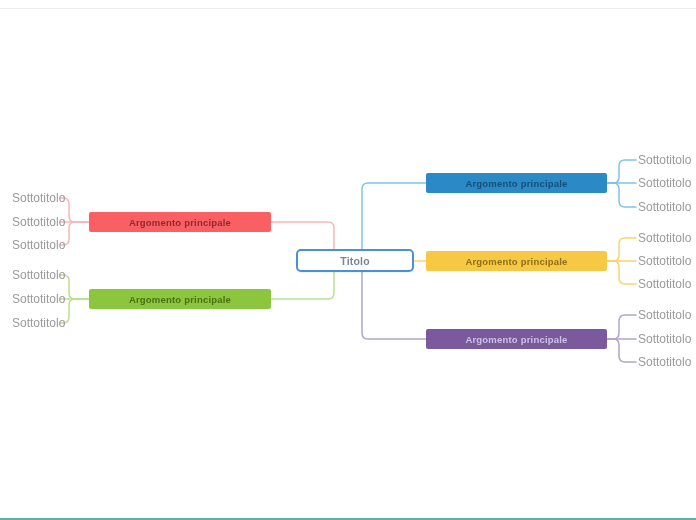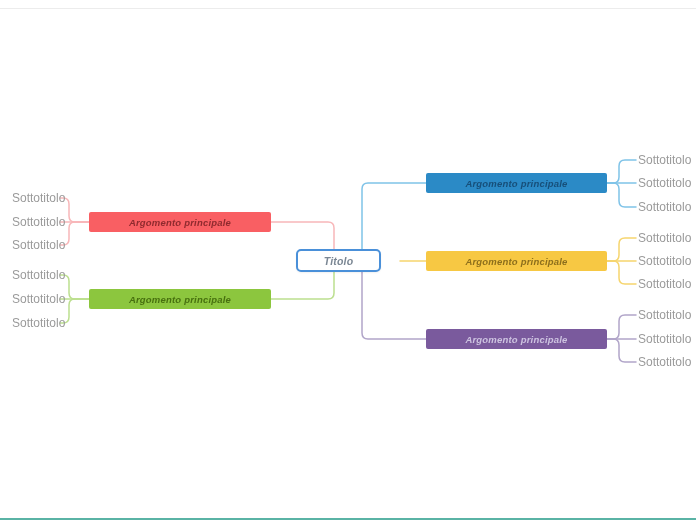--- a/index.html
+++ b/index.html
@@ -13,21 +13,20 @@
   svg.links path{fill:none;stroke-width:1.5;stroke-linecap:round;}
   .ln-blue{stroke:#7fc3e8;}
   .ln-yellow{stroke:#f6d56e;}
   .ln-purple{stroke:#b1a5c9;}
   .ln-red{stroke:#f8b7b9;}
   .ln-green{stroke:#bcdf8f;}
   .node{
     position:absolute;display:flex;align-items:center;justify-content:center;
     font-weight:bold;font-size:10px;letter-spacing:.2px;cursor:pointer;
     box-sizing:border-box;
-    font-style:italic;
   }
   .root{
     background:#ffffff;border:2px solid #4a90d9;border-radius:5px;
     color:#7b8794;font-size:10.5px;
     box-shadow:0 1px 2px rgba(0,0,0,0.06);
   }
   .branch{border-radius:2px;font-size:9.5px;}
   .b-blue{background:#2b8ac6;color:#174f79;}
   .b-yellow{background:#f7c843;color:#8d6f1c;}
   .b-purple{background:#7a5a9d;color:#cdc3e0;}
@@ -67,21 +66,21 @@
 
     <path class="ln-red" d="M 89 222 H 75 Q 69 222 69 216 V 204 Q 69 198 63 198 H 60"></path>
     <path class="ln-red" d="M 89 222 H 60"></path>
     <path class="ln-red" d="M 89 222 H 75 Q 69 222 69 228 V 239 Q 69 245 63 245 H 60"></path>
 
     <path class="ln-green" d="M 89 299 H 75 Q 69 299 69 293 V 281 Q 69 275 63 275 H 60"></path>
     <path class="ln-green" d="M 89 299 H 60"></path>
     <path class="ln-green" d="M 89 299 H 75 Q 69 299 69 305 V 317 Q 69 323 63 323 H 60"></path>
   </svg>
 
-  <div class="node root" style="left:296px;top:249px;width:85px;height:23px">Titolo</div>
+  <div class="node root" style="left:296px;top:249px;width:118px;height:23px">Titolo</div>
 
   <div class="node branch b-red" style="left:89px;top:212px;width:182px;height:20px">Argomento principale</div>
   <div class="node branch b-green" style="left:89px;top:289px;width:182px;height:20px">Argomento principale</div>
   <div class="node branch b-blue" style="left:426px;top:173px;width:181px;height:20px">Argomento principale</div>
   <div class="node branch b-yellow" style="left:426px;top:251px;width:181px;height:20px">Argomento principale</div>
   <div class="node branch b-purple" style="left:426px;top:329px;width:181px;height:20px">Argomento principale</div>
 
   <span class="leaf" style="left:12px;top:192px">Sottotitolo</span>
   <span class="leaf" style="left:12px;top:216px">Sottotitolo</span>
   <span class="leaf" style="left:12px;top:239px">Sottotitolo</span>

